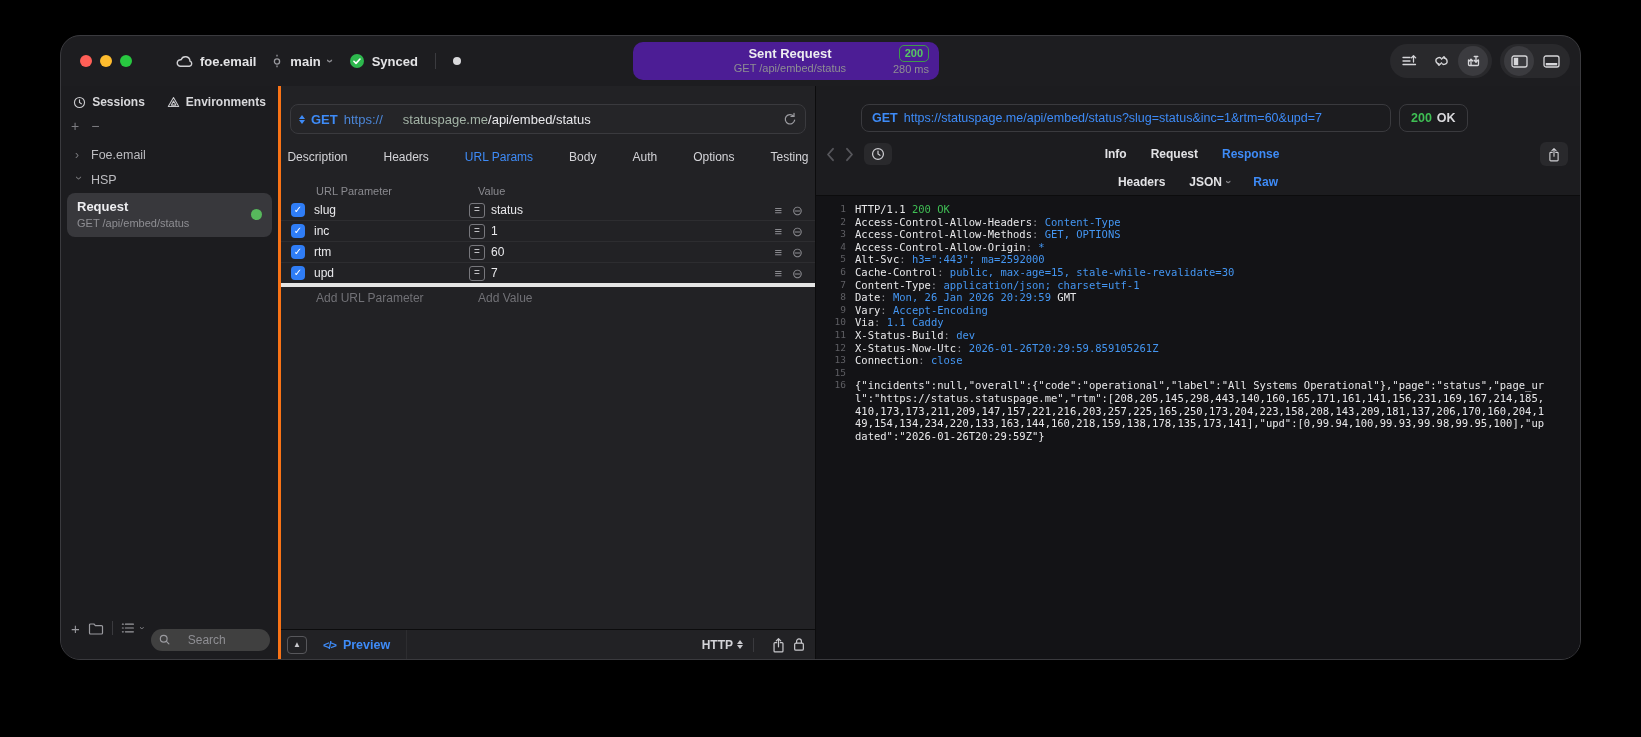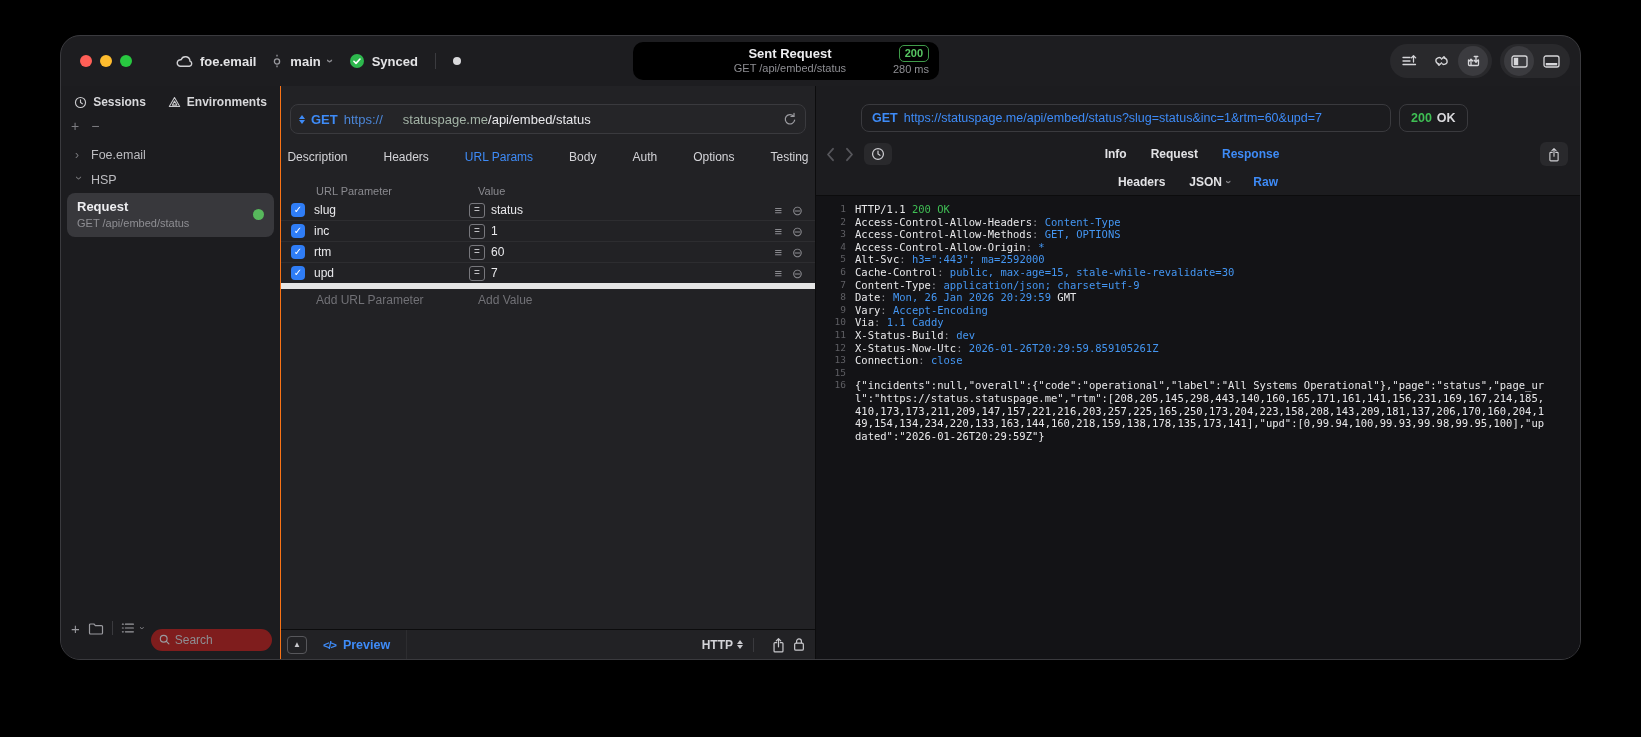--- a/index.html
+++ b/index.html
@@ -10,57 +10,57 @@
   
   .titlebar{height:50px;flex:0 0 50px;display:flex;align-items:center;position:relative;}
   .lights{display:flex;gap:8px;margin-left:19px;}
   .light{width:12px;height:12px;border-radius:50%;}
   .l-red{background:#ff5f57}.l-yellow{background:#febc2e}.l-green{background:#28c840}
   .proj{display:flex;align-items:center;margin-left:44px;gap:7px;color:#e4e4e6;font-size:13px;font-weight:600;}
   .proj .ic{color:#cfcfd2;display:flex;}
   .tb-sep{width:1px;height:16px;background:#3b3b3f;margin:0 10px;}
   .dirty-dot{width:8px;height:8px;border-radius:50%;background:#d9d9db;}
   .chev{display:inline-block;color:#8a8a8e;font-size:12px;transform:rotate(90deg);line-height:1;}
-  .center-pill{position:absolute;left:572px;top:6px;width:306px;height:38px;background:#000000;
+  .center-pill{position:absolute;left:572px;top:6px;width:306px;height:38px;background:#4c1d95;
     border-radius:10px;display:flex;align-items:center;}
   .cp-text{flex:1;text-align:center;line-height:1.25;padding-left:54px;}
   .cp-title{font-size:13px;font-weight:700;color:#ededf0;}
   .cp-sub{font-size:11px;color:#8e8e93;}
   .cp-right{display:flex;flex-direction:column;align-items:flex-end;margin-right:10px;line-height:1.2;}
   .badge-200{border:1px solid #3f9b4a;color:#57c763;border-radius:5px;font-size:11px;font-weight:600;
     padding:0 5px;height:15px;line-height:15px;}
   .cp-ms{font-size:11px;color:#8e8e93;margin-top:1px;}
   .tb-right{position:absolute;right:10px;top:8px;display:flex;gap:8px;}
   .btn-group{background:#29292c;border-radius:17px;height:34px;display:flex;align-items:center;padding:0 3px;}
   .icon-btn{width:32px;height:30px;display:flex;align-items:center;justify-content:center;color:#d6d6d9;border-radius:50%;}
   .icon-btn.hl{background:#3b3b3f;width:30px;height:30px;margin:0 1px;}
   
   .main{flex:1;display:flex;min-height:0;}
   
-  .sidebar{width:220px;flex:0 0 220px;display:flex;flex-direction:column;border-right:1px solid #f97316;
+  .sidebar{width:220px;flex:0 0 220px;display:flex;flex-direction:column;border-right:3px solid #f97316;
     background:#1c1c1f;padding-bottom:16px;box-sizing:border-box;}
   .sb-tabs{height:32px;display:flex;align-items:center;justify-content:center;gap:22px;color:#d8d8db;
     font-size:12px;font-weight:600;}
   .sb-tab{display:flex;align-items:center;gap:6px;}
   .sb-tab .ic{color:#c9c9cc;display:flex;}
   .sb-pm{display:flex;gap:12px;color:#7e7e83;font-size:14px;padding:0 0 2px 10px;height:16px;align-items:center;}
   .tree{flex:1;padding:6px 6px 0 6px;overflow:hidden;}
   .tree-item{display:flex;align-items:center;gap:8px;height:25px;color:#bcbcc0;font-size:12.5px;padding-left:8px;}
   .tree-item .tchev{color:#77777b;font-size:12px;width:8px;display:inline-block;}
   .tchev.down{transform:rotate(90deg);}
   .req-card{background:#38383c;border-radius:8px;padding:6px 10px 7px 10px;display:flex;align-items:center;margin-top:1px;}
   .req-text{flex:1;line-height:1.3;}
   .req-title{color:#ededf0;font-size:13px;font-weight:600;}
   .req-sub{color:#8e8e93;font-size:11px;}
   .status-dot{width:11px;height:11px;border-radius:50%;background:#57b85c;}
   .sb-bottom{height:30px;display:flex;align-items:center;padding:0 8px 0 10px;gap:8px;}
   .sb-bottom .ic{color:#9a9a9f;display:flex;align-items:center;}
   .sb-bdiv{width:1px;height:14px;background:#3a3a3e;}
-  .search-pill{flex:1;background:#7f1d1d;border-radius:11px;height:22px;display:flex;align-items:center;
-    padding:0 8px;gap:5px;color:#8e8e93;font-size:12px;margin-top:23px;}
+  .search-pill{flex:1;background:#404040;border-radius:11px;height:22px;display:flex;align-items:center;
+    padding:0 8px;gap:18px;color:#8e8e93;font-size:12px;margin-top:23px;}
   .mini-chev{color:#9a9a9f;font-size:9px;transform:rotate(90deg);display:inline-block;margin-left:-3px;}
   
   .editor{width:535px;flex:0 0 535px;background:#222225;display:flex;flex-direction:column;border-right:1px solid #0c0c0d;box-sizing:border-box;}
   .urlbar{margin:18px 9px 0 9px;height:28px;background:#252528;border:1px solid #3a3a3e;border-radius:8px;
     display:flex;align-items:center;padding:0 8px;gap:6px;font-size:13px;}
   .stepper{display:flex;flex-direction:column;line-height:0;gap:1px;}
   .stepper i{display:block;width:0;height:0;border-left:3.5px solid transparent;border-right:3.5px solid transparent;}
   .stepper .up{border-bottom:4.5px solid #3e8bf7;}
   .stepper .dn{border-top:4.5px solid #3e8bf7;}
   .stepper.gray .up{border-bottom-color:#c8c8cc;}
@@ -81,21 +81,21 @@
   .prow{display:flex;align-items:center;height:20px;border-top:1px solid #2d2d30;padding:0 12px 0 10px;}
   .prow:first-child{border-top:none;}
   .cb{width:14px;height:14px;border-radius:4px;background:#2f7df6;color:#fff;font-size:10px;line-height:14px;
     text-align:center;flex:0 0 14px;}
   .pname{color:#e9e9ec;font-size:12px;margin-left:9px;width:155px;}
   .eq{width:14px;height:13px;border:1px solid #77777c;border-radius:3px;color:#bfbfc3;font-size:10px;
     line-height:12px;text-align:center;flex:0 0 14px;}
   .pv{color:#e9e9ec;font-size:12px;margin-left:6px;flex:1;}
   .ham{color:#8a8a8f;font-size:13px;margin-right:10px;}
   .rem{color:#8a8a8f;font-size:13px;}
-  .addrow{display:flex;height:22px;align-items:center;color:#717176;font-size:12px;border-top:6px solid #e5e5e5;}
+  .addrow{display:flex;height:22px;align-items:center;color:#717176;font-size:12px;border-top:4px solid #e5e5e5;}
   .addrow .a1{margin-left:35px;width:162px;}
   .efooter{margin-top:auto;height:29px;border-top:1px solid #0c0c0d;display:flex;align-items:center;padding:0 10px 0 6px;}
   .collapse-btn{width:18px;height:16px;border:1px solid #57575b;border-radius:4px;color:#c9c9cd;font-size:8px;
     display:flex;align-items:center;justify-content:center;}
   .preview{display:flex;align-items:center;gap:7px;color:#3e8bf7;font-size:12.5px;margin-left:16px;font-weight:600;}
   .code-ic{font-size:11px;font-weight:700;letter-spacing:-1px;}
   .efoot-div{width:1px;height:29px;background:#2d2d30;margin-left:16px;}
   .efooter .spacer{flex:1;}
   .http{display:flex;align-items:center;gap:4px;color:#d4d4d8;font-size:12px;font-weight:600;}
   .ef-sep{width:1px;height:14px;background:#3a3a3e;margin:0 10px;}
@@ -472,21 +472,21 @@
             <div class="rline">
               <span class="ln">5</span>
               <span class="lc"><span class="sg-k">Alt-Svc</span><span class="sg-c">: </span><span class="sg-v">h3=":443"; ma=2592000</span></span>
             </div>
             <div class="rline">
               <span class="ln">6</span>
               <span class="lc"><span class="sg-k">Cache-Control</span><span class="sg-c">: </span><span class="sg-v">public, max-age=15, stale-while-revalidate=30</span></span>
             </div>
             <div class="rline">
               <span class="ln">7</span>
-              <span class="lc"><span class="sg-k">Content-Type</span><span class="sg-c">: </span><span class="sg-v">application/json; charset=utf-9</span></span>
+              <span class="lc"><span class="sg-k">Content-Type</span><span class="sg-c">: </span><span class="sg-v">application/json; charset=utf-1</span></span>
             </div>
             <div class="rline">
               <span class="ln">8</span>
               <span class="lc"><span class="sg-k">Date</span><span class="sg-c">: </span><span class="sg-v">Mon, 26 Jan 2026 20:29:59</span><span class="sg-k"> GMT</span></span>
             </div>
             <div class="rline">
               <span class="ln">9</span>
               <span class="lc"><span class="sg-k">Vary</span><span class="sg-c">: </span><span class="sg-v">Accept-Encoding</span></span>
             </div>
             <div class="rline">

